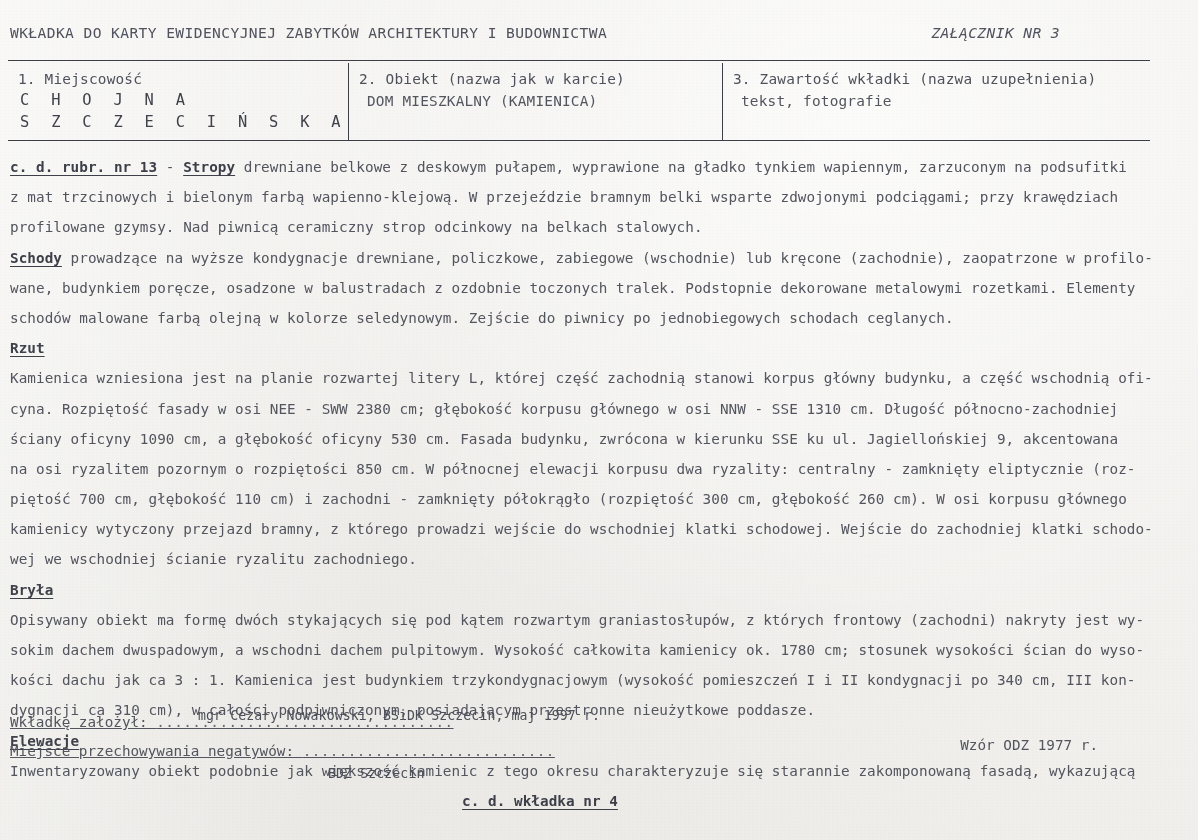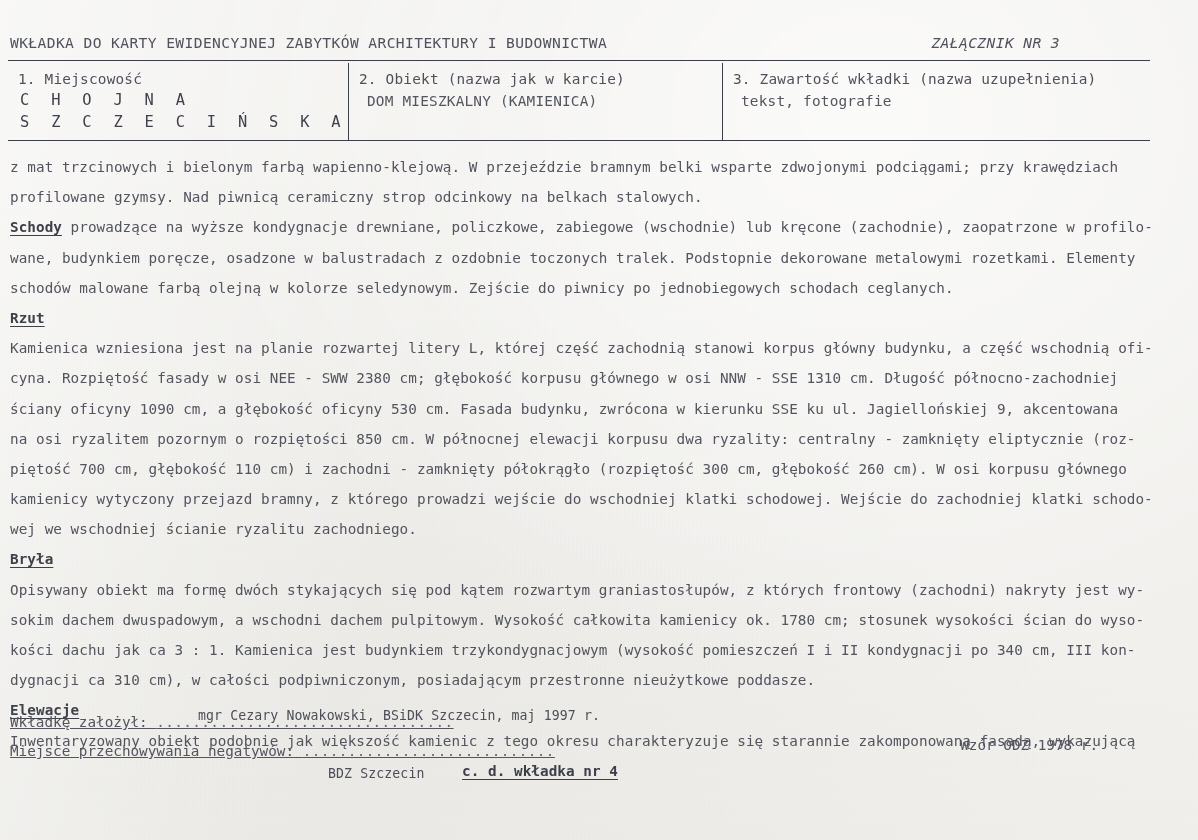--- a/index.html
+++ b/index.html
@@ -29,21 +29,21 @@
     opacity: 0.5;
     background-image:
       repeating-linear-gradient(0deg, rgba(0,0,0,0.012) 0px, rgba(0,0,0,0.012) 1px, rgba(255,255,255,0) 1px, rgba(255,255,255,0) 3px),
       repeating-linear-gradient(90deg, rgba(0,0,0,0.01) 0px, rgba(0,0,0,0.01) 1px, rgba(255,255,255,0) 1px, rgba(255,255,255,0) 4px);
   }
 
   
   .topbar {
     position: absolute;
     left: 10px;
-    top: 34px;
+    top: 24px;
     width: 1142px;
     display: flex;
     justify-content: space-between;
     align-items: baseline;
     font-size: 14.6px;
     letter-spacing: 0.4px;
     color: #50525d;
   }
   .topbar .right { padding-right: 92px; font-style: italic; }
 
@@ -194,20 +194,21 @@
     <div class="cell c3">
       <div class="cell-title">3. Zawartość wkładki (nazwa uzupełnienia)</div>
       <div class="cell-value">tekst, fotografie</div>
     </div>
   </div>
 
   <div class="rule" id="rule-mid"></div>
 
   <div class="body">
 
+    <div class="ln"><span class="inline-b">c. d. rubr. nr 13</span><span> - </span><span class="inline-b">Stropy</span><span> drewniane belkowe z deskowym pułapem, wyprawione na gładko tynkiem wapiennym, zarzuconym na podsufitki</span></div>
     <div class="ln">z mat trzcinowych i bielonym farbą wapienno-klejową. W przejeździe bramnym belki wsparte zdwojonymi podciągami; przy krawędziach</div>
     <div class="ln">profilowane gzymsy. Nad piwnicą ceramiczny strop odcinkowy na belkach stalowych.</div>
 
     <div class="ln"><span class="inline-b">Schody</span><span> prowadzące na wyższe kondygnacje drewniane, policzkowe, zabiegowe (wschodnie) lub kręcone (zachodnie), zaopatrzone w profilo-</span></div>
     <div class="ln">wane, budynkiem poręcze, osadzone w balustradach z ozdobnie toczonych tralek. Podstopnie dekorowane metalowymi rozetkami. Elementy</div>
     <div class="ln">schodów malowane farbą olejną w kolorze seledynowym. Zejście do piwnicy po jednobiegowych schodach ceglanych.</div>
 
     <div class="ln heading">Rzut</div>
     <div class="ln">Kamienica wzniesiona jest na planie rozwartej litery L, której część zachodnią stanowi korpus główny budynku, a część wschodnią ofi-</div>
     <div class="ln">cyna. Rozpiętość fasady w osi NEE - SWW 2380 cm; głębokość korpusu głównego w osi NNW - SSE 1310 cm. Długość północno-zachodniej</div>
@@ -225,17 +226,17 @@
 
     <div class="ln heading">Elewacje</div>
     <div class="ln">Inwentaryzowany obiekt podobnie jak większość kamienic z tego okresu charakteryzuje się starannie zakomponowaną fasadą, wykazującą</div>
 
     <div class="ln center"><span class="inline-b">c. d. wkładka nr 4</span></div>
   </div>
 
   <div class="footer">
     <div class="frow"><span>Wkładkę założył: </span><span class="dots">.................................</span><span class="overtype" id="ov1">mgr Cezary Nowakowski, BSiDK Szczecin, maj 1997 r.</span></div>
     <div class="frow"><span>Miejsce przechowywania negatywów: </span><span class="dots">............................</span><span class="overtype" id="ov2">BDZ Szczecin</span></div>
-    <div class="wzor">Wzór ODZ 1978 r.</div>
+    <div class="wzor">Wzór ODZ 1977 r.</div>
   </div>
 
   <div class="grain"></div>
 </div>
 
 </body></html>

